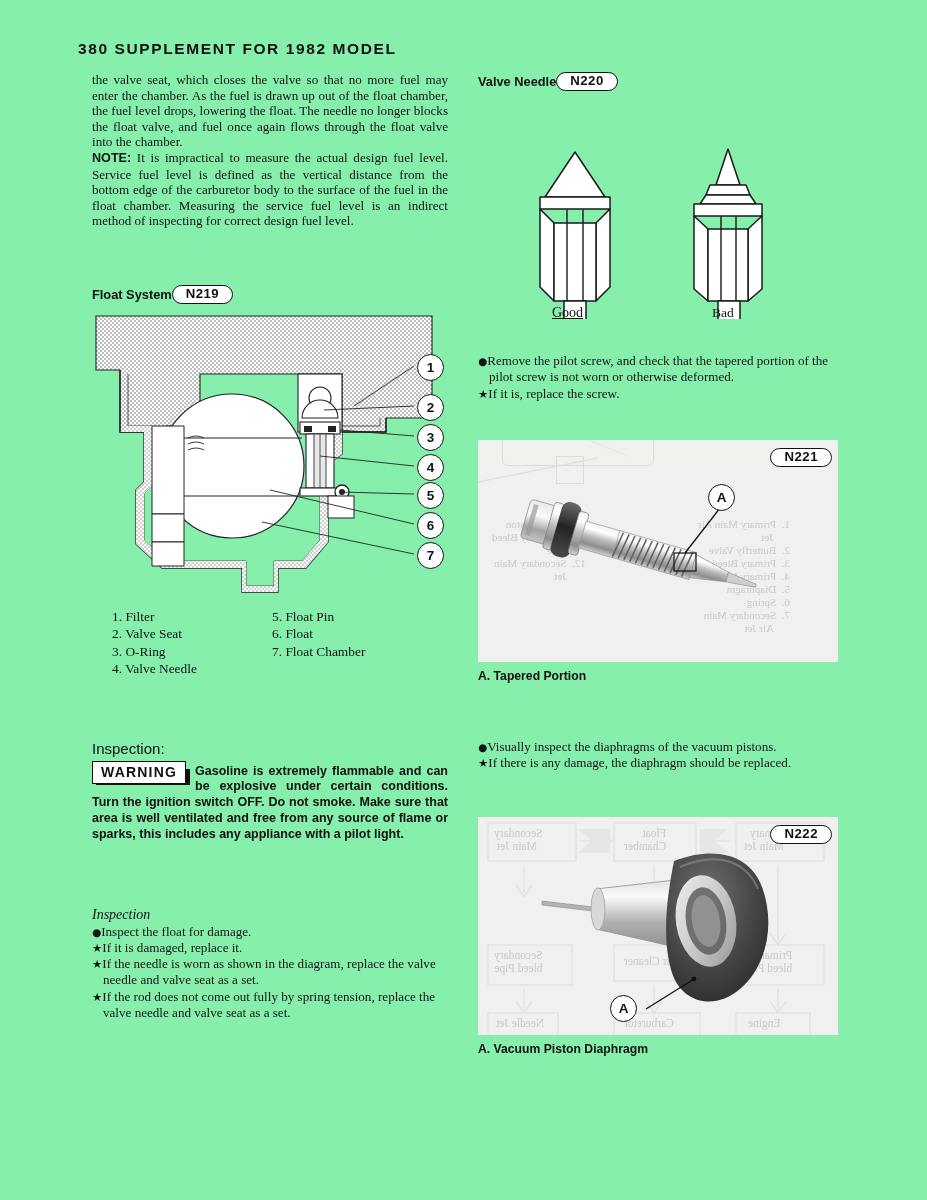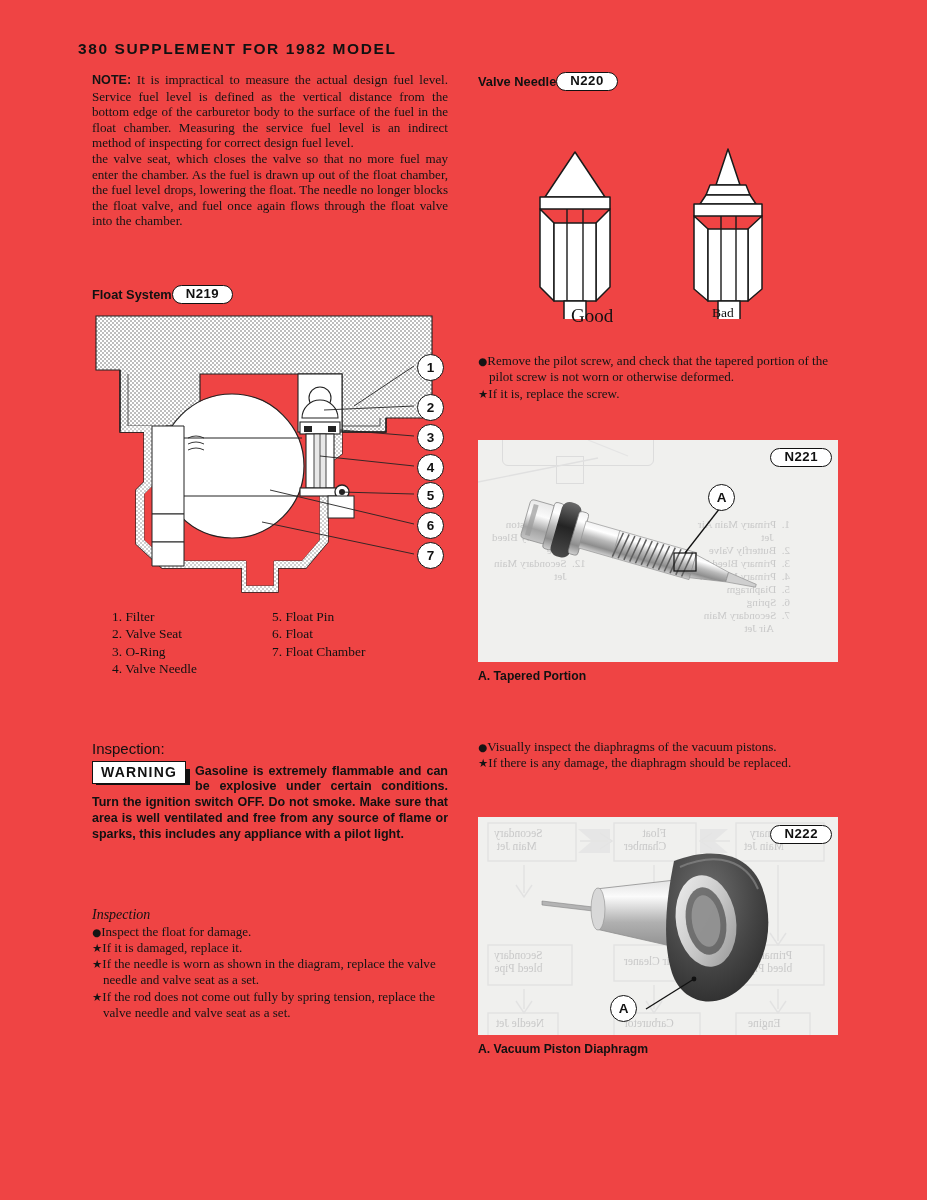--- a/index.html
+++ b/index.html
@@ -9,21 +9,21 @@
   }
   body {
     width: 927px; height: 1200px;
     position: relative;
     font-family: "Liberation Serif", serif;
     color: #111111;
     overflow: hidden;
   }
   .page {
     position: absolute; inset: 0;
-    background: #ef4444;
+    background: #86efac;
   }
 
   
   .running-head {
     position: absolute;
     left: 78px; top: 40px;
     font-family: "Liberation Sans", sans-serif;
     font-weight: bold;
     font-size: 15.5px;
     letter-spacing: 1.6px;
@@ -189,22 +189,22 @@
 </head>
 <body>
 
 <div class="page">
 
   <div class="running-head">380  SUPPLEMENT  FOR  1982  MODEL</div>
 
   <div class="col-left">
 
     <div class="body-text">
+      <p>the valve seat, which closes the valve so that no more fuel may enter the chamber. As the fuel is drawn up out of the float chamber, the fuel level drops, lowering the float. The needle no longer blocks the float valve, and fuel once again flows through the float valve into the chamber.</p>
       <p><span class="note-lead">NOTE:</span><span> It is impractical to measure the actual design fuel level. Service fuel level is defined as the vertical distance from the bottom edge of the carburetor body to the surface of the fuel in the float chamber. Measuring the service fuel level is an indirect method of inspecting for correct design fuel level.</span></p>
-      <p>the valve seat, which closes the valve so that no more fuel may enter the chamber. As the fuel is drawn up out of the float chamber, the fuel level drops, lowering the float. The needle no longer blocks the float valve, and fuel once again flows through the float valve into the chamber.</p>
     </div>
 
     <div style="margin-top:56px;">
       <div class="head-row">
         <div class="sec-head">Float System</div>
         <div class="fig-tag">N219</div>
       </div>
 
       <div class="figure" style="margin-top:10px;height:280px;">
         <svg width="356" height="280" viewBox="0 0 356 280">
@@ -365,21 +365,21 @@
             <path d="M232,88 L268,88 L272,98 L228,98 Z"></path>
             <path d="M228,98 L272,98 L278,107 L222,107 Z"></path>
             <path d="M216,107 L284,107 L284,119 L216,119 Z"></path>
             <path d="M216,119 L230,132 L230,204 L216,192 Z"></path>
             <path d="M284,119 L270,132 L270,204 L284,192 Z"></path>
             <path d="M230,132 L270,132 L270,204 L230,204 Z"></path>
             <path d="M243,119 L243,204 M258,119 L258,204" stroke-width="1.4"></path>
             <path d="M240,204 L262,204 L262,228 L240,228 Z"></path>
           </g>
         </svg>
-        <div style="position:absolute;left:93px;top:208px;font-family:'Liberation Serif',serif;font-size:19px;color:#111;">Good</div>
+        <div style="position:absolute;left:74px;top:208px;font-family:'Liberation Serif',serif;font-size:14px;color:#111;text-decoration:underline;">Good</div>
         <div style="position:absolute;left:234px;top:208px;font-family:'Liberation Serif',serif;font-size:13.5px;color:#111;">Bad</div>
       </div>
     </div>
 
     <div class="bullets" style="margin-top:34px;">
       <div class="li"><span class="mk">●</span><span style="text-align:justify;display:inline;">Remove the pilot screw, and check that the tapered portion of the pilot screw is not worn or otherwise deformed.</span></div>
       <div class="li"><span class="mk star">★</span><span>If it is, replace the screw.</span></div>
     </div>
 
     <div style="margin-top:38px;">

